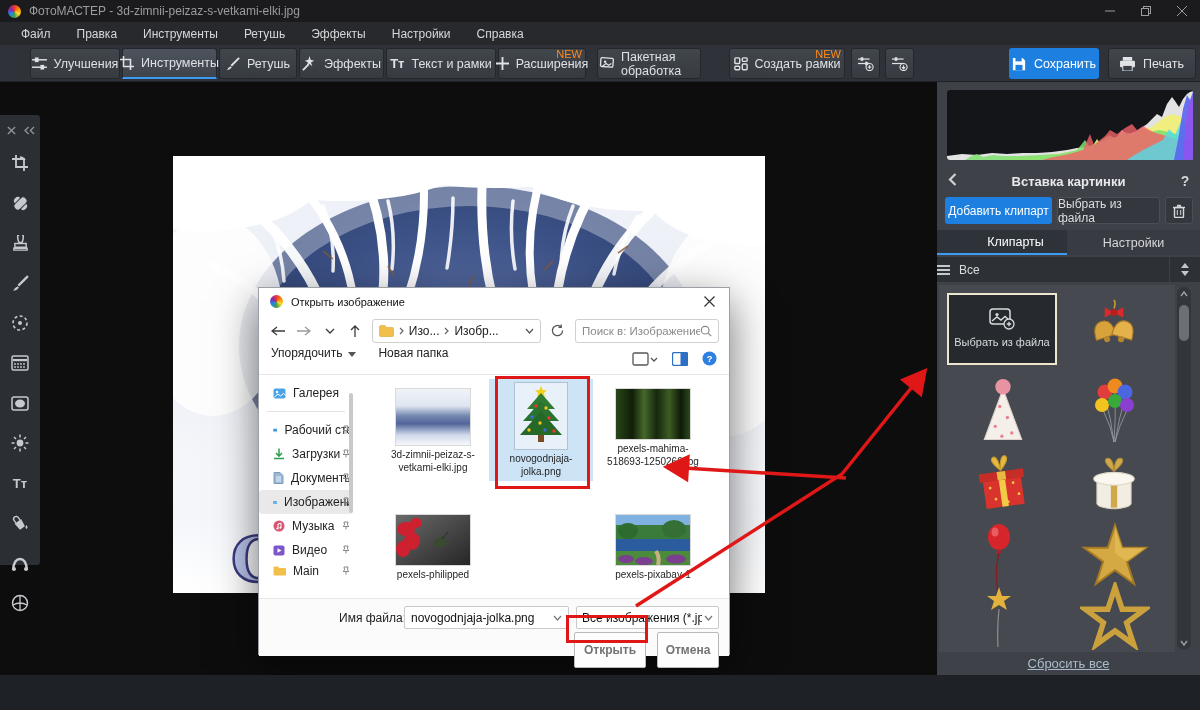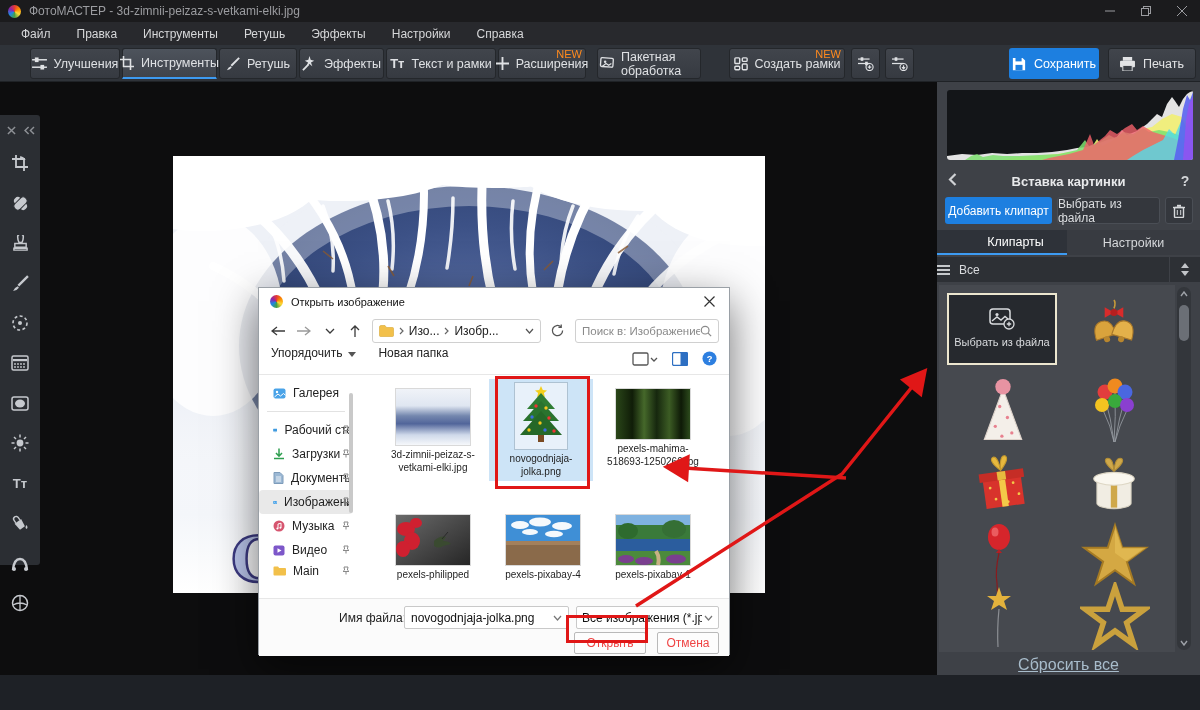--- a/index.html
+++ b/index.html
@@ -65,21 +65,21 @@
   .rp-filter { position:absolute; left:0px; top:175px; width:232px; height:25px; background:#2d3035; display:flex; align-items:center; color:#d9dbde; font-size:12px; gap:9px; }
   .rp-spin { position:absolute; left:233px; top:175px; width:30px; height:25px; background:#2d3035; display:flex; flex-direction:column; align-items:center; justify-content:center; gap:3px; }
   .tri-up { width:0; height:0; border-left:4px solid transparent; border-right:4px solid transparent; border-bottom:5px solid #c3c5c9; }
   .tri-dn { width:0; height:0; border-left:4px solid transparent; border-right:4px solid transparent; border-top:5px solid #c3c5c9; }
   .clip-area { position:absolute; left:2px; top:203px; width:236px; height:367px; background:#46494f; }
   .tile-choose { position:absolute; left:8px; top:8px; width:110px; height:72px; background:#26292e; border:2px solid #ece6cf;
     display:flex; flex-direction:column; align-items:center; justify-content:center; gap:6px; color:#d9dbde; font-size:11px; text-align:center; line-height:1.25; }
   .clip { position:absolute; display:flex; align-items:center; justify-content:center; }
   .rp-scroll { position:absolute; left:240px; top:205px; width:14px; height:363px; background:#33363b; border-radius:7px; }
   .rp-thumb { position:absolute; left:2px; top:18px; width:10px; height:36px; background:#6b6f76; border-radius:5px; }
-  .reset-all { position:absolute; left:0; top:574px; width:263px; text-align:center; color:#a8bccb; font-size:16px; text-decoration:underline; }
+  .reset-all { position:absolute; left:0; top:574px; width:263px; text-align:center; color:#a8bccb; font-size:13px; text-decoration:underline; }
 
   
   .dialog { left:258px; top:287px; width:472px; height:368px; background:#fff; border:1px solid #9aa0a6; box-shadow:0 14px 40px rgba(0,0,0,.55); font-size:12px; color:#1a1a1a; }
   .dlg-title { height:27px; display:flex; align-items:center; padding-left:11px; gap:8px; }
   .dlg-title .logo { width:13px; height:13px; border-radius:50%; background:conic-gradient(#e53935,#fb8c00,#fdd835,#43a047,#1e88e5,#8e24aa,#e53935); }
   .dlg-title .t { font-size:11px; color:#111; }
   .dlg-close { margin-left:auto; width:40px; height:27px; display:flex; align-items:center; justify-content:center; color:#333; }
   .dlg-nav { height:31px; display:flex; align-items:center; padding:0 10px; gap:7px; color:#444; }
   .nav-ico { width:22px; height:22px; display:flex; align-items:center; justify-content:center; color:#3b3b3b; }
   .crumb-box { width:196px; height:24px; border:1px solid #d0d0d0; border-radius:3px; display:flex; align-items:center; padding:0 6px; gap:5px; color:#222; }
@@ -100,21 +100,21 @@
   .side-scroll { position:absolute; right:0px; top:18px; width:4px; height:120px; background:#c9c9c9; border-radius:2px; }
   .dlg-files { flex:1; position:relative; }
   .file-item { position:absolute; width:104px; text-align:center; color:#1f1f1f; font-size:10px; line-height:1.25; }
   .file-item .thumb { margin:0 auto 4px; box-shadow:0 0 0 1px rgba(0,0,0,.15); }
   .file-item.sel .inner { background:#cde4f7; padding:4px 2px 3px; }
   .dlg-footer { height:58px; border-top:1px solid #e7e7e7; background:#fbfbfb; position:relative; font-size:12px; }
   .fname-label { position:absolute; left:80px; top:12px; color:#222; }
   .fname-box { position:absolute; left:145px; top:7px; width:165px; height:23px; border:1px solid #c9c9c9; border-radius:2px; background:#fff; display:flex; align-items:center; padding:0 6px; color:#111; }
   .fname-box input { border:none; outline:none; width:130px; font-size:12px; color:#111; font-family:"Liberation Sans",sans-serif; background:transparent; }
   .ftype-box { position:absolute; left:317px; top:7px; width:143px; height:23px; border:1px solid #c9c9c9; border-radius:2px; background:#fff; display:flex; align-items:center; padding:0 5px; color:#111; overflow:hidden; white-space:nowrap; }
-  .dlg-btn { position:absolute; top:33px; height:22px; border:1px solid #b9b9b9; border-radius:2px; background:#fdfdfd; display:flex; align-items:center; justify-content:center; font-size:12px; color:#ef4444; }
+  .dlg-btn { position:absolute; top:33px; height:36px; border:1px solid #b9b9b9; border-radius:2px; background:#fdfdfd; display:flex; align-items:center; justify-content:center; font-size:12px; color:#737373;font-weight:bold; }
 
   
   .statusbar { left:0; top:675px; width:1200px; height:35px; background:#1e2126; display:flex; align-items:center; }
 
   
   #annot { position:absolute; left:0; top:0; width:1200px; height:710px; pointer-events:none; z-index:60; }
   .red-box { position:absolute; border:3px solid #e01717; z-index:55; pointer-events:none; }
 </style>
 </head>
 <body>
@@ -807,37 +807,20 @@
                   <ellipse cx="16" cy="26" rx="8" ry="9"></ellipse>
                   <ellipse cx="7" cy="34" rx="7" ry="8"></ellipse>
                   <ellipse cx="20" cy="8" rx="6" ry="5"></ellipse>
                 </g>
                 <path d="M38 26 q6-6 12-4 l-3 4 q6 0 8 3 l-8 2 q-4 3 -9 0z" fill="#3a4a30"></path>
                 <path d="M46 24 l6-7" stroke="#2a2a2a" stroke-width="1"></path>
               </svg>
           </div>
           <div>pexels-philipped</div>
         </div>
-        <div class="file-item" style="left:138px;top:140px">
-          <div class="thumb" style="width:74px;height:50px">
-            <svg width="74" height="50" viewBox="0 0 74 50">
-                <rect width="74" height="30" fill="#3f8fd6"></rect>
-                <rect y="28" width="74" height="22" fill="#8a6a4a"></rect>
-                <rect y="26" width="74" height="4" fill="#a3805c"></rect>
-                <g fill="#fff" opacity="0.95">
-                  <ellipse cx="14" cy="10" rx="9" ry="4"></ellipse>
-                  <ellipse cx="34" cy="7" rx="11" ry="4.5"></ellipse>
-                  <ellipse cx="56" cy="11" rx="10" ry="4"></ellipse>
-                  <ellipse cx="24" cy="17" rx="8" ry="3"></ellipse>
-                  <ellipse cx="48" cy="19" rx="9" ry="3.2"></ellipse>
-                </g>
-              </svg>
-          </div>
-          <div>pexels-pixabay-4</div>
-        </div>
         <div class="file-item" style="left:248px;top:140px">
           <div class="thumb" style="width:74px;height:50px">
             <svg width="74" height="50" viewBox="0 0 74 50">
                 <rect width="74" height="18" fill="#7fb2e0"></rect>
                 <rect y="10" width="74" height="16" fill="#3a7a3a"></rect>
                 <ellipse cx="12" cy="16" rx="10" ry="8" fill="#2e6b2e"></ellipse>
                 <ellipse cx="58" cy="14" rx="12" ry="9" fill="#356f35"></ellipse>
                 <rect y="24" width="74" height="12" fill="#2b5d9e"></rect>
                 <rect y="36" width="74" height="14" fill="#4c8a3c"></rect>
                 <g fill="#7a3f8f">

